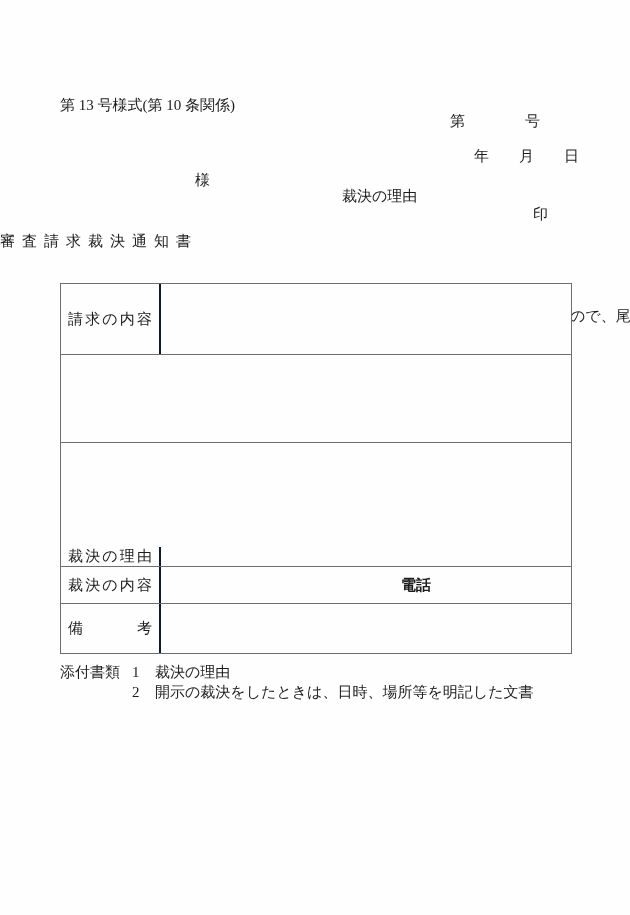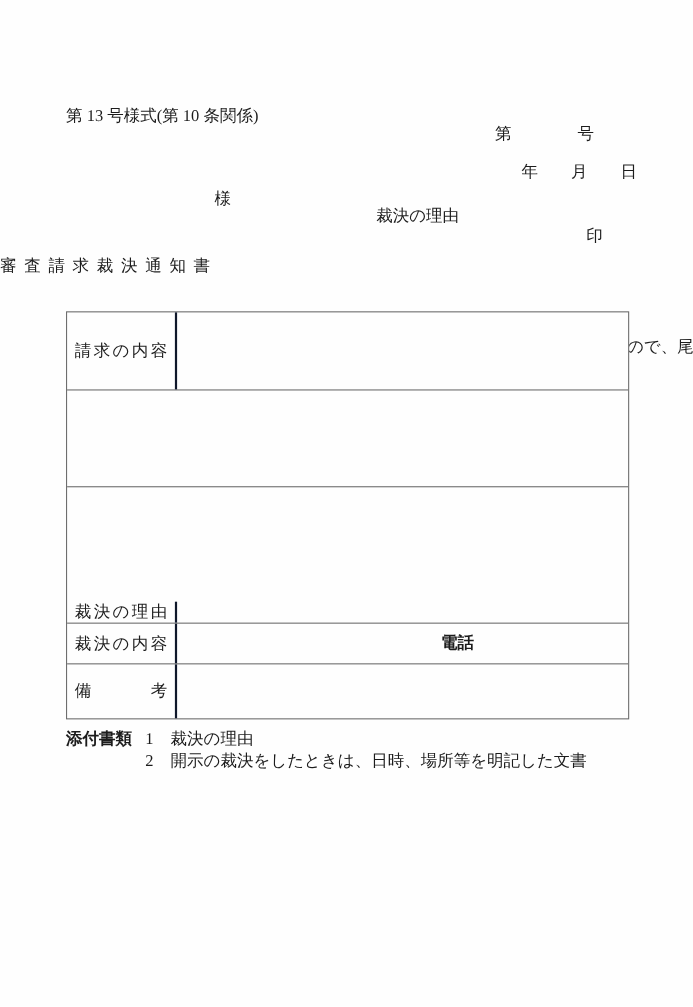--- a/index.html
+++ b/index.html
@@ -77,21 +77,21 @@
     white-space: pre;
     font-weight: bold;
   }
 
   .attachments {
     position: absolute;
     left: 60px; top: 662px;
     display: flex;
     line-height: 20px;
   }
-  .att-label { flex: none; margin-right: 12px; font-weight: bold; }
+  .att-label { flex: none; margin-right: 12px; }
   .att-item { display: flex; }
   .att-no { flex: none; width: 23px; }
   .att-text { white-space: pre; }
 </style>
 </head>
 <body>
 
 <div class="page">
 
   <div class="abs form-number">第 13 号様式(第 10 条関係)</div>

